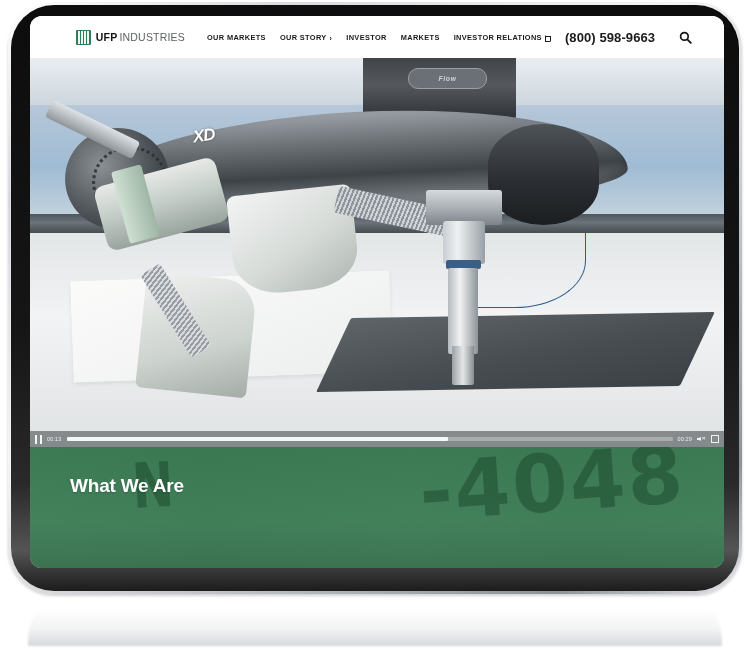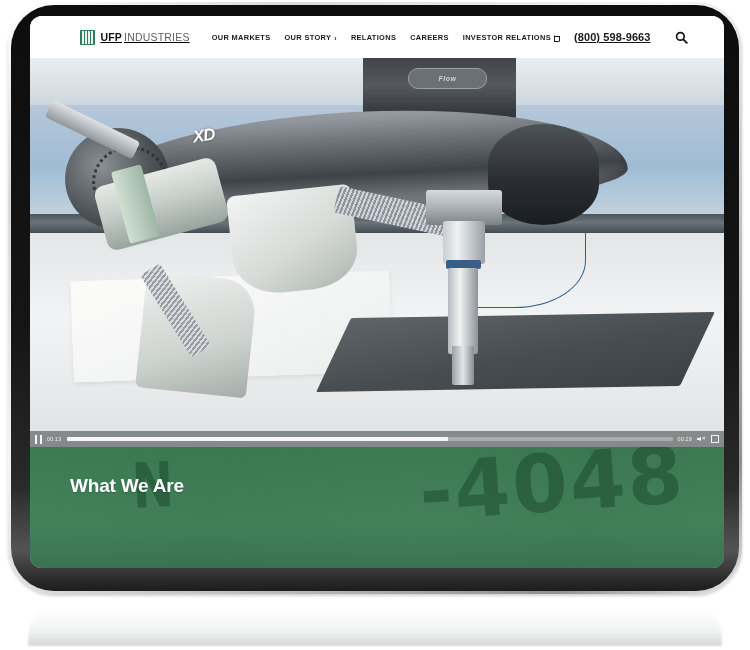--- a/index.html
+++ b/index.html
@@ -70,21 +70,20 @@
     align-items: center;
     gap: 14px;
     padding-left: 14px;
   }
 
   .brand {
     display: flex;
     align-items: center;
     gap: 5px;
     margin-right: 8px;
-    text-decoration: underline;
   }
   .brand-mark {
     width: 15px;
     height: 15px;
     border-radius: 1px;
     background: #2e7d5b;
     display: flex;
     align-items: center;
     justify-content: center;
     gap: 1px;
@@ -143,26 +142,25 @@
   .ext-icon::after {
     content: "";
     position: absolute;
     right: 0; top: 0;
     width: 4px; height: 4px;
     border: 0.8px solid #1a1a1a;
     border-bottom: none;
     border-left: none;
   }
   .phone {
-    font-size: 11px;
+    font-size: 13px;
     font-weight: 700;
     color: #1a1a1a;
     white-space: nowrap;
     letter-spacing: 0.1px;
-    text-decoration: underline;
   }
   #search-icon-btn {
     margin-left: 10px;
     cursor: pointer;
     display: flex;
     align-items: center;
   }
 
   
   #video-stage {
@@ -558,25 +556,25 @@
         <a class="nav-link">
           <span>OUR MARKETS</span>
         </a>
 
         <a class="nav-link">
           <span>OUR STORY</span>
           <span class="chev">›</span>
         </a>
 
         <a class="nav-link">
-          <span>RELATIONS</span>
+          <span>INVESTOR</span>
         </a>
 
         <a class="nav-link">
-          <span>CAREERS</span>
+          <span>MARKETS</span>
         </a>
 
         <a class="nav-link">
           <span>INVESTOR RELATIONS</span>
           <span class="ext-icon"></span>
         </a>
 
         <span class="phone">(800) 598-9663</span>
 
         <span id="search-icon-btn">

